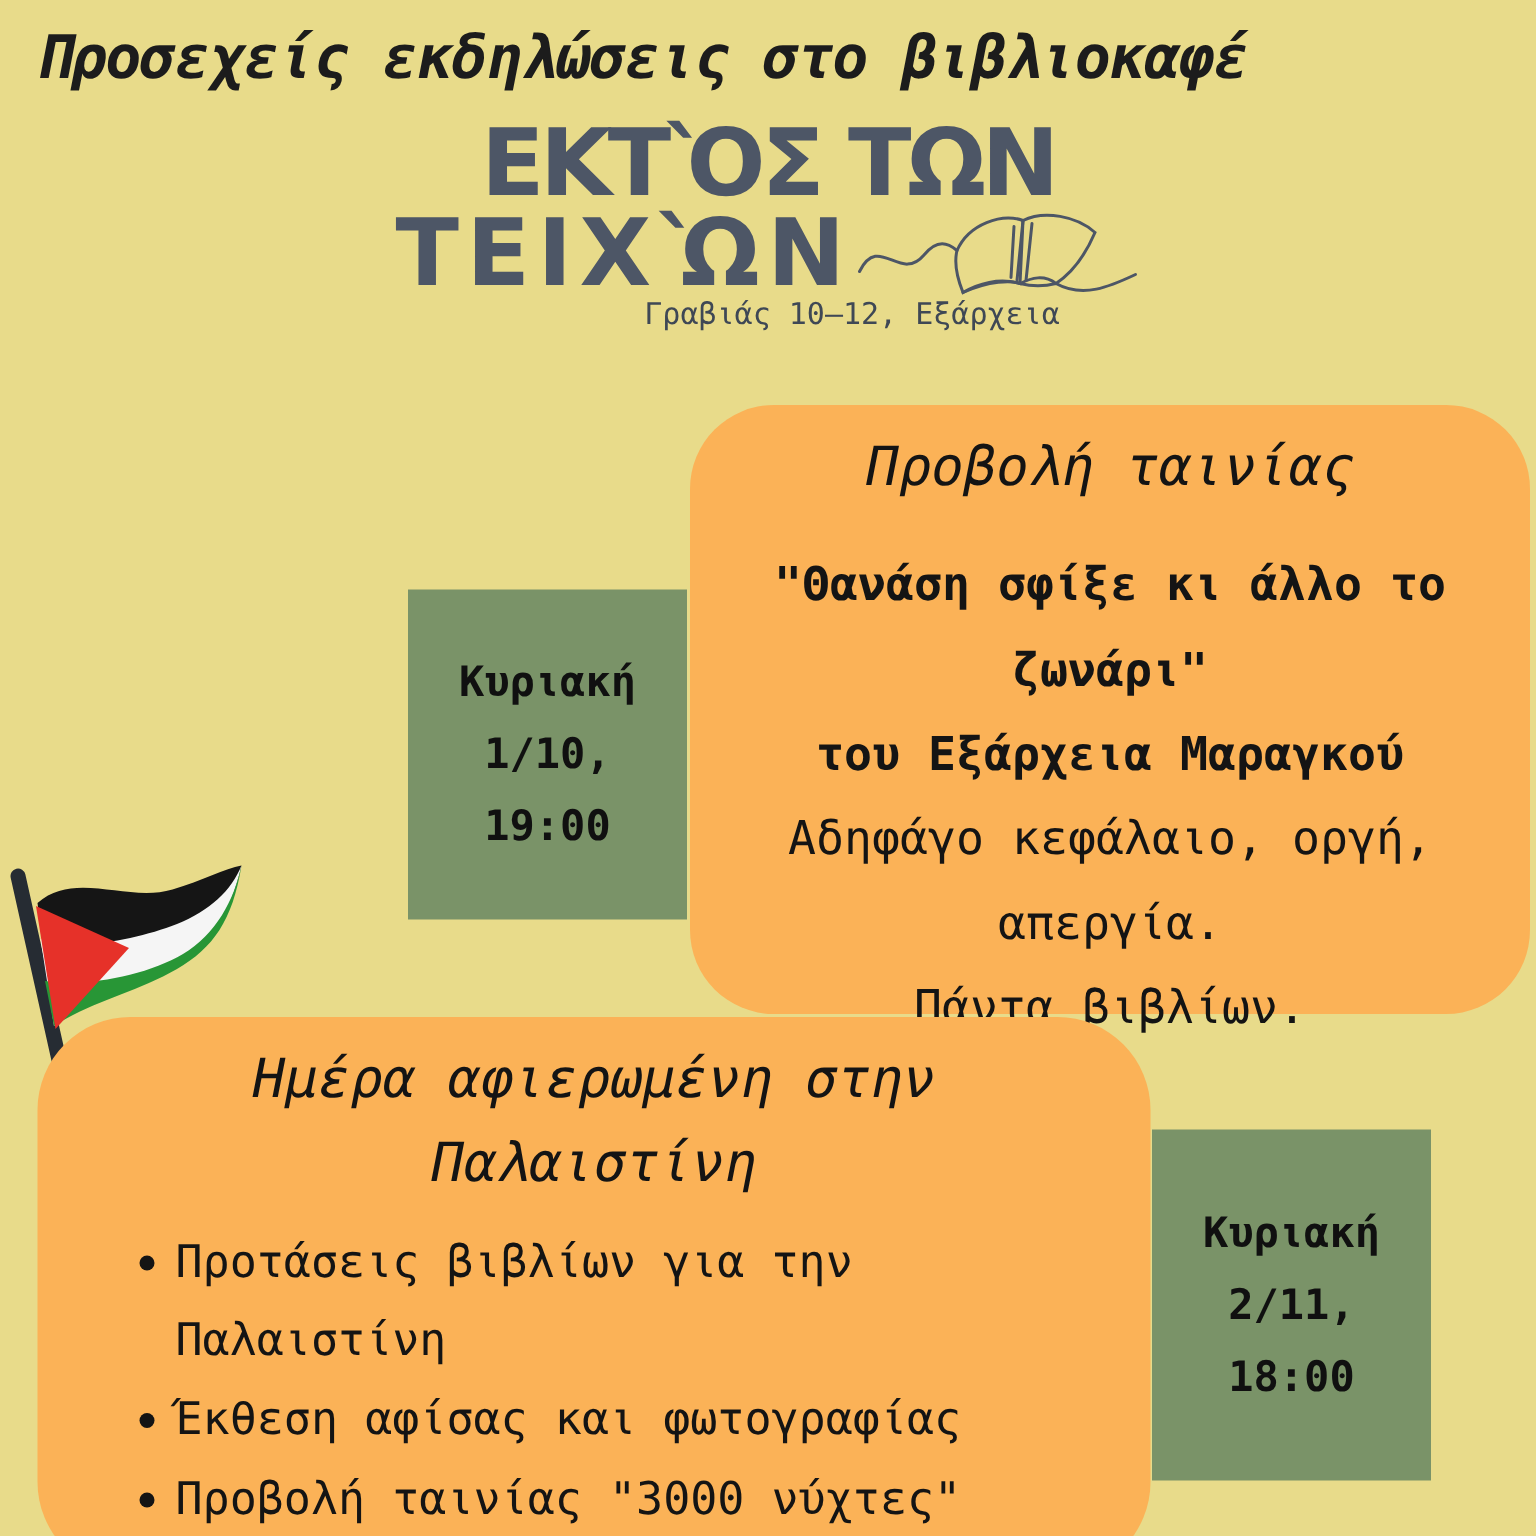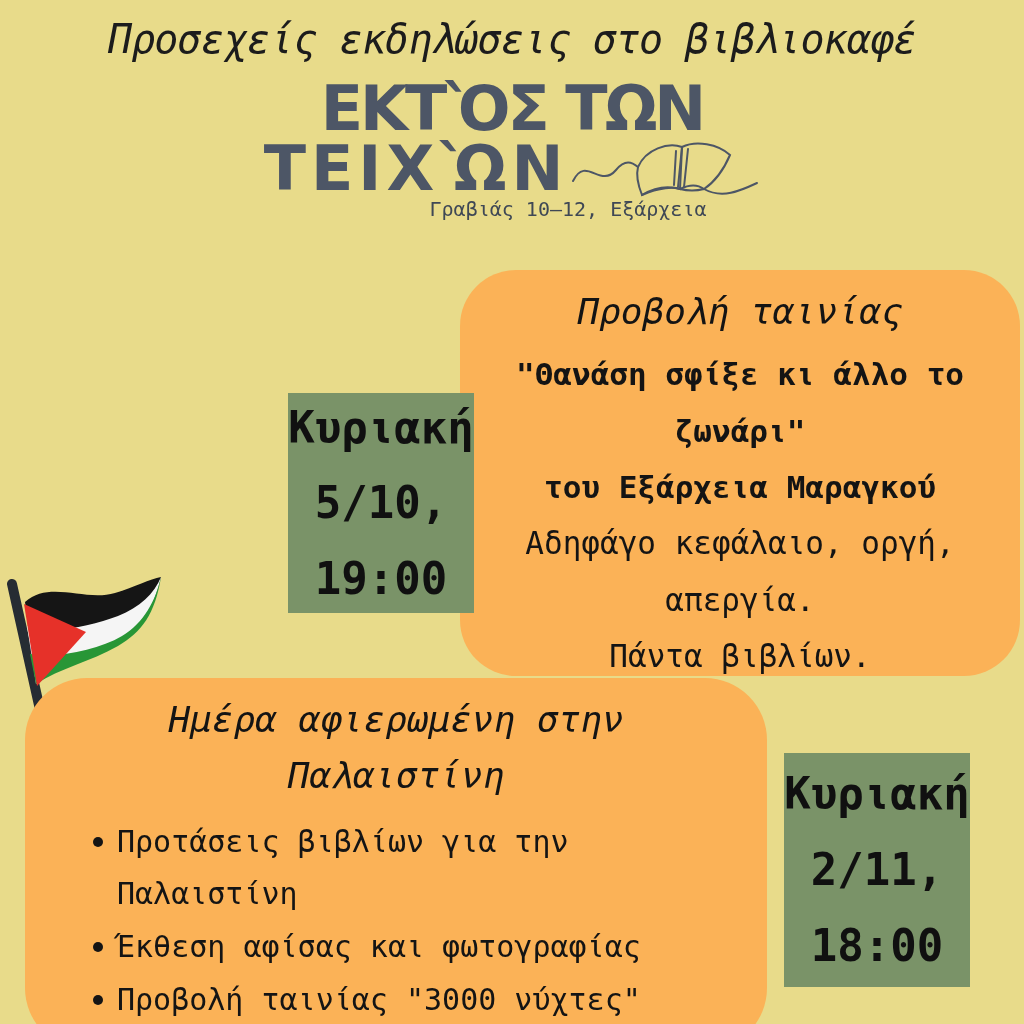--- a/index.html
+++ b/index.html
@@ -6,23 +6,23 @@
   body{width:1024px;height:1024px;overflow:hidden;}
   .poster{
     position:relative;width:1024px;height:1024px;
     background:#e8db8a;
     font-family:"DejaVu Sans Mono", monospace;
     color:#161616;
   }
   
   .title{
     position:absolute;top:16px;left:0;right:0;
-    text-align:center;
-    font-style:italic;font-weight:400;font-size:40px;line-height:1.15;
-    letter-spacing:-1px;color:#1c1c1c;
+    text-align:left;
+    font-style:italic;font-weight:700;font-size:40px;line-height:1.15;
+    letter-spacing:-1px;color:#1c1c1c;padding-left:24px;
   }
   .logo{
     position:absolute;top:80px;left:0;right:0;
     text-align:center;color:#4d5666;
   }
   .logo-line1{
     display:block;
     font-family:"DejaVu Sans", sans-serif;
     font-weight:900;font-size:62px;line-height:0.95;
     letter-spacing:-3px;text-transform:uppercase;
@@ -47,21 +47,21 @@
     position:absolute;background:#fbb257;box-sizing:border-box;
     color:#141414;
   }
   .card1{
     left:460px;top:270px;width:560px;height:406px;
     border-radius:56px;padding:16px 20px 0;
     text-align:center;
   }
   .card1-heading{
     display:block;font-style:italic;font-weight:400;
-    font-size:36px;line-height:1.45;margin-bottom:8px;text-align:center;
+    font-size:36px;line-height:1.45;margin-bottom:24px;text-align:center;
   }
   .film-title{display:block;font-weight:700;font-size:31px;line-height:1.82;}
   .film-director{display:block;font-weight:700;font-size:31px;line-height:1.82;}
   .film-desc{display:block;font-weight:400;font-size:31px;line-height:1.82;}
   .card2{
     left:25px;top:678px;width:742px;height:372px;
     border-radius:62px;padding:14px 28px 0 28px;
   }
   .card2-heading{display:block;text-align:center;font-style:italic;
     font-weight:400;font-size:36px;line-height:1.55;}
@@ -70,21 +70,21 @@
   .bullet-list li{position:relative;padding-left:26px;}
   .bullet-list li::before{
     content:"";position:absolute;left:2px;top:21px;
     width:10px;height:10px;border-radius:50%;background:#141414;
   }
   
   .badge{
     position:absolute;background:#7a9368;
     display:flex;flex-direction:column;justify-content:center;align-items:center;
     text-align:center;color:#101010;
-    font-weight:700;font-size:44px;line-height:1.72;margin-left:16px;
+    font-weight:700;font-size:28px;line-height:1.72;
   }
   .badge1{left:272px;top:393px;width:186px;height:220px;}
   .badge2{left:768px;top:753px;width:186px;height:234px;}
   .badge span{display:block;}
   
   .flag{position:absolute;left:0;top:566px;width:186px;height:232px;}
 </style>
 </head>
 <body>
 
@@ -115,21 +115,21 @@
   <div class="card card1">
     <span class="card1-heading">Προβολή ταινίας</span>
     <span class="film-title">"Θανάση σφίξε κι άλλο το ζωνάρι"</span>
     <span class="film-director">του Εξάρχεια Μαραγκού</span>
     <span class="film-desc">Αδηφάγο κεφάλαιο, οργή, απεργία.</span>
     <span class="film-desc">Πάντα βιβλίων.</span>
   </div>
 
   <div class="badge badge1">
     <span>Κυριακή</span>
-    <span>5/10,</span>
+    <span>1/10,</span>
     <span>19:00</span>
   </div>
 
   <div class="flag">
     <svg width="186" height="232" viewBox="0 0 186 232">
       <line x1="12" y1="18" x2="55" y2="211" stroke="#262c33" stroke-width="10" stroke-linecap="round"></line>
       <path d="M25,36 C50,14 85,36 115,27 C135,21 150,13 161,11 C153,45 140,64 115,78 C88,93 58,100 36,118 Z" fill="#151515"></path>
       <path d="M27,60 C55,68 92,60 118,50 C140,41 154,28 161,11 C153,45 140,64 115,78 C88,93 58,100 36,118 Z" fill="#f5f5f5"></path>
       <path d="M30,88 C60,92 98,84 122,70 C144,57 156,34 161,11 C155,48 142,66 118,80 C90,96 60,102 36,118 Z" fill="#289636"></path>
       <path d="M24,38 L86,66 L37,120 Z" fill="#e63129"></path>

